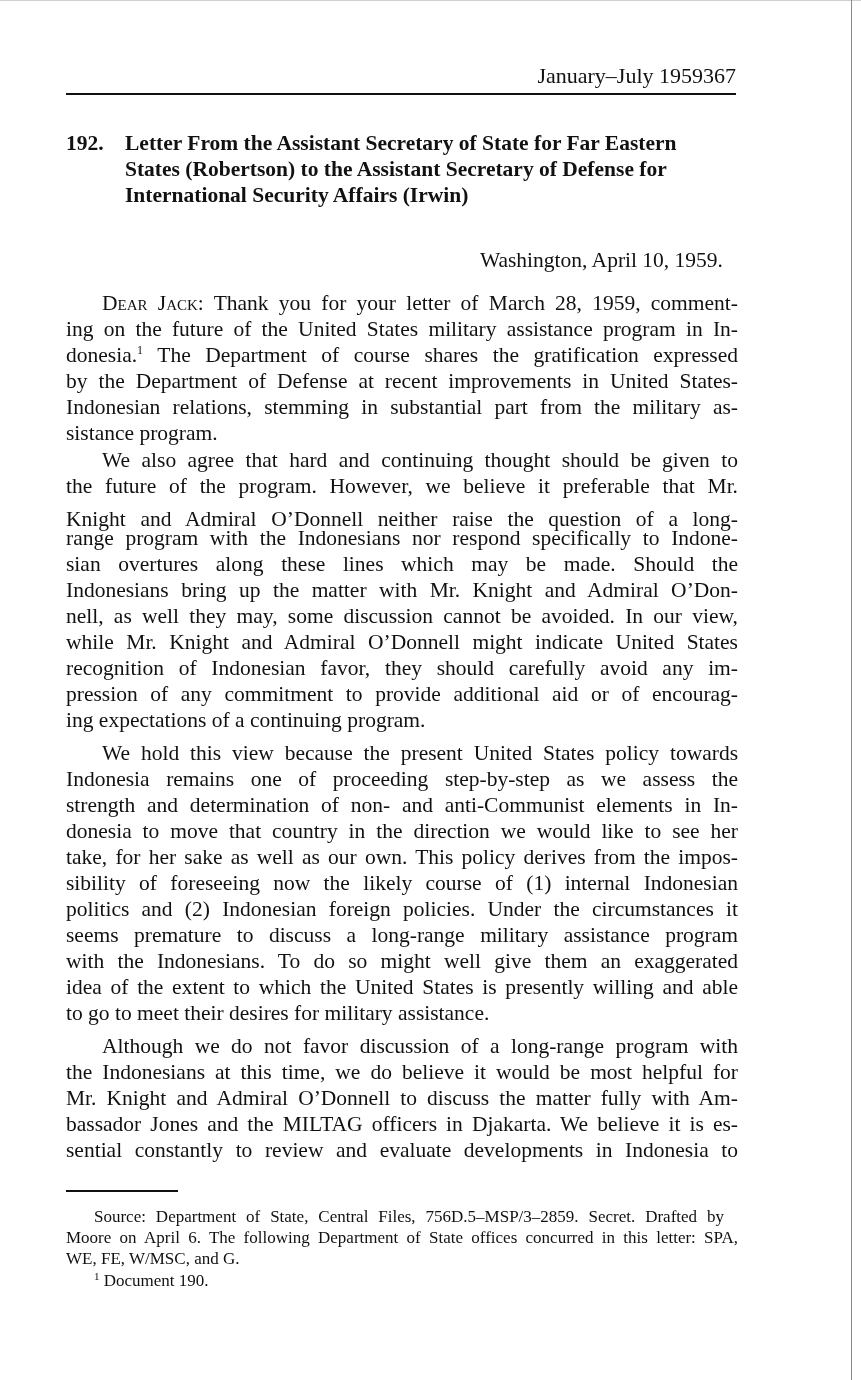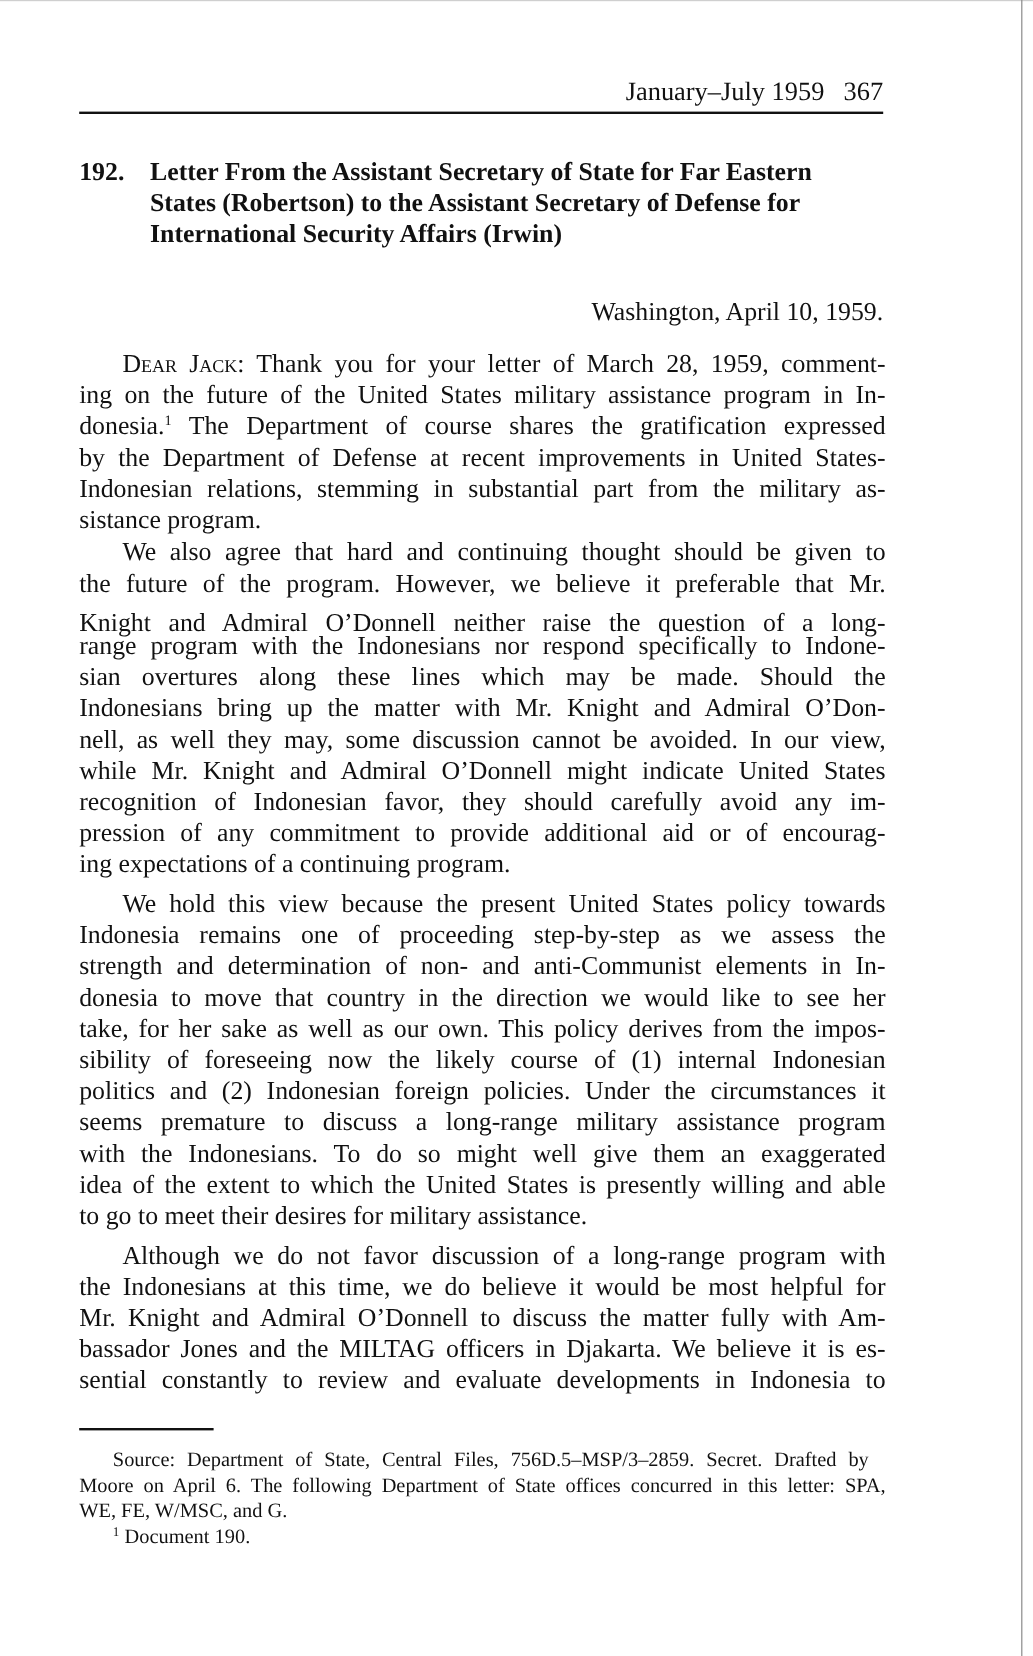--- a/index.html
+++ b/index.html
@@ -15,32 +15,32 @@
     background: #8a8a8a;
   }
   .top-edge {
     position: absolute; left: 0; top: 0; width: 861px; height: 1px; background: #cfcfcf;
   }
   .running-head {
     position: absolute; left: 66px; width: 670px; top: 62px;
     text-align: right; font-size: 22px; line-height: 28px;
     white-space: nowrap;
   }
-  .running-head .pg { margin-left: 16px; }
+  .running-head .pg { }
   .head-rule {
     position: absolute; left: 66px; top: 93px; width: 670px; height: 2px; background: #111;
   }
   .doc-title {
     position: absolute; left: 66px; top: 130px; width: 680px;
     font-weight: bold; font-size: 21.5px; line-height: 26px;
   }
   .doc-title .num { position: absolute; left: 0; top: 0; }
   .doc-title .line { position: absolute; left: 59px; white-space: nowrap; }
   .dateline {
-    position: absolute; right: 125px; top: 246px; font-size: 21.5px; line-height: 28px;
+    position: absolute; right: 138px; top: 246px; font-size: 21.5px; line-height: 28px;
     white-space: nowrap;
   }
   .body-text {
     position: absolute; left: 66px; width: 672px; top: 290px;
     font-size: 21.5px;
   }
   .ln {
     position: absolute; left: 0; width: 672px; height: 26px; line-height: 26px;
     white-space: nowrap; text-align: justify; text-align-last: justify;
   }

